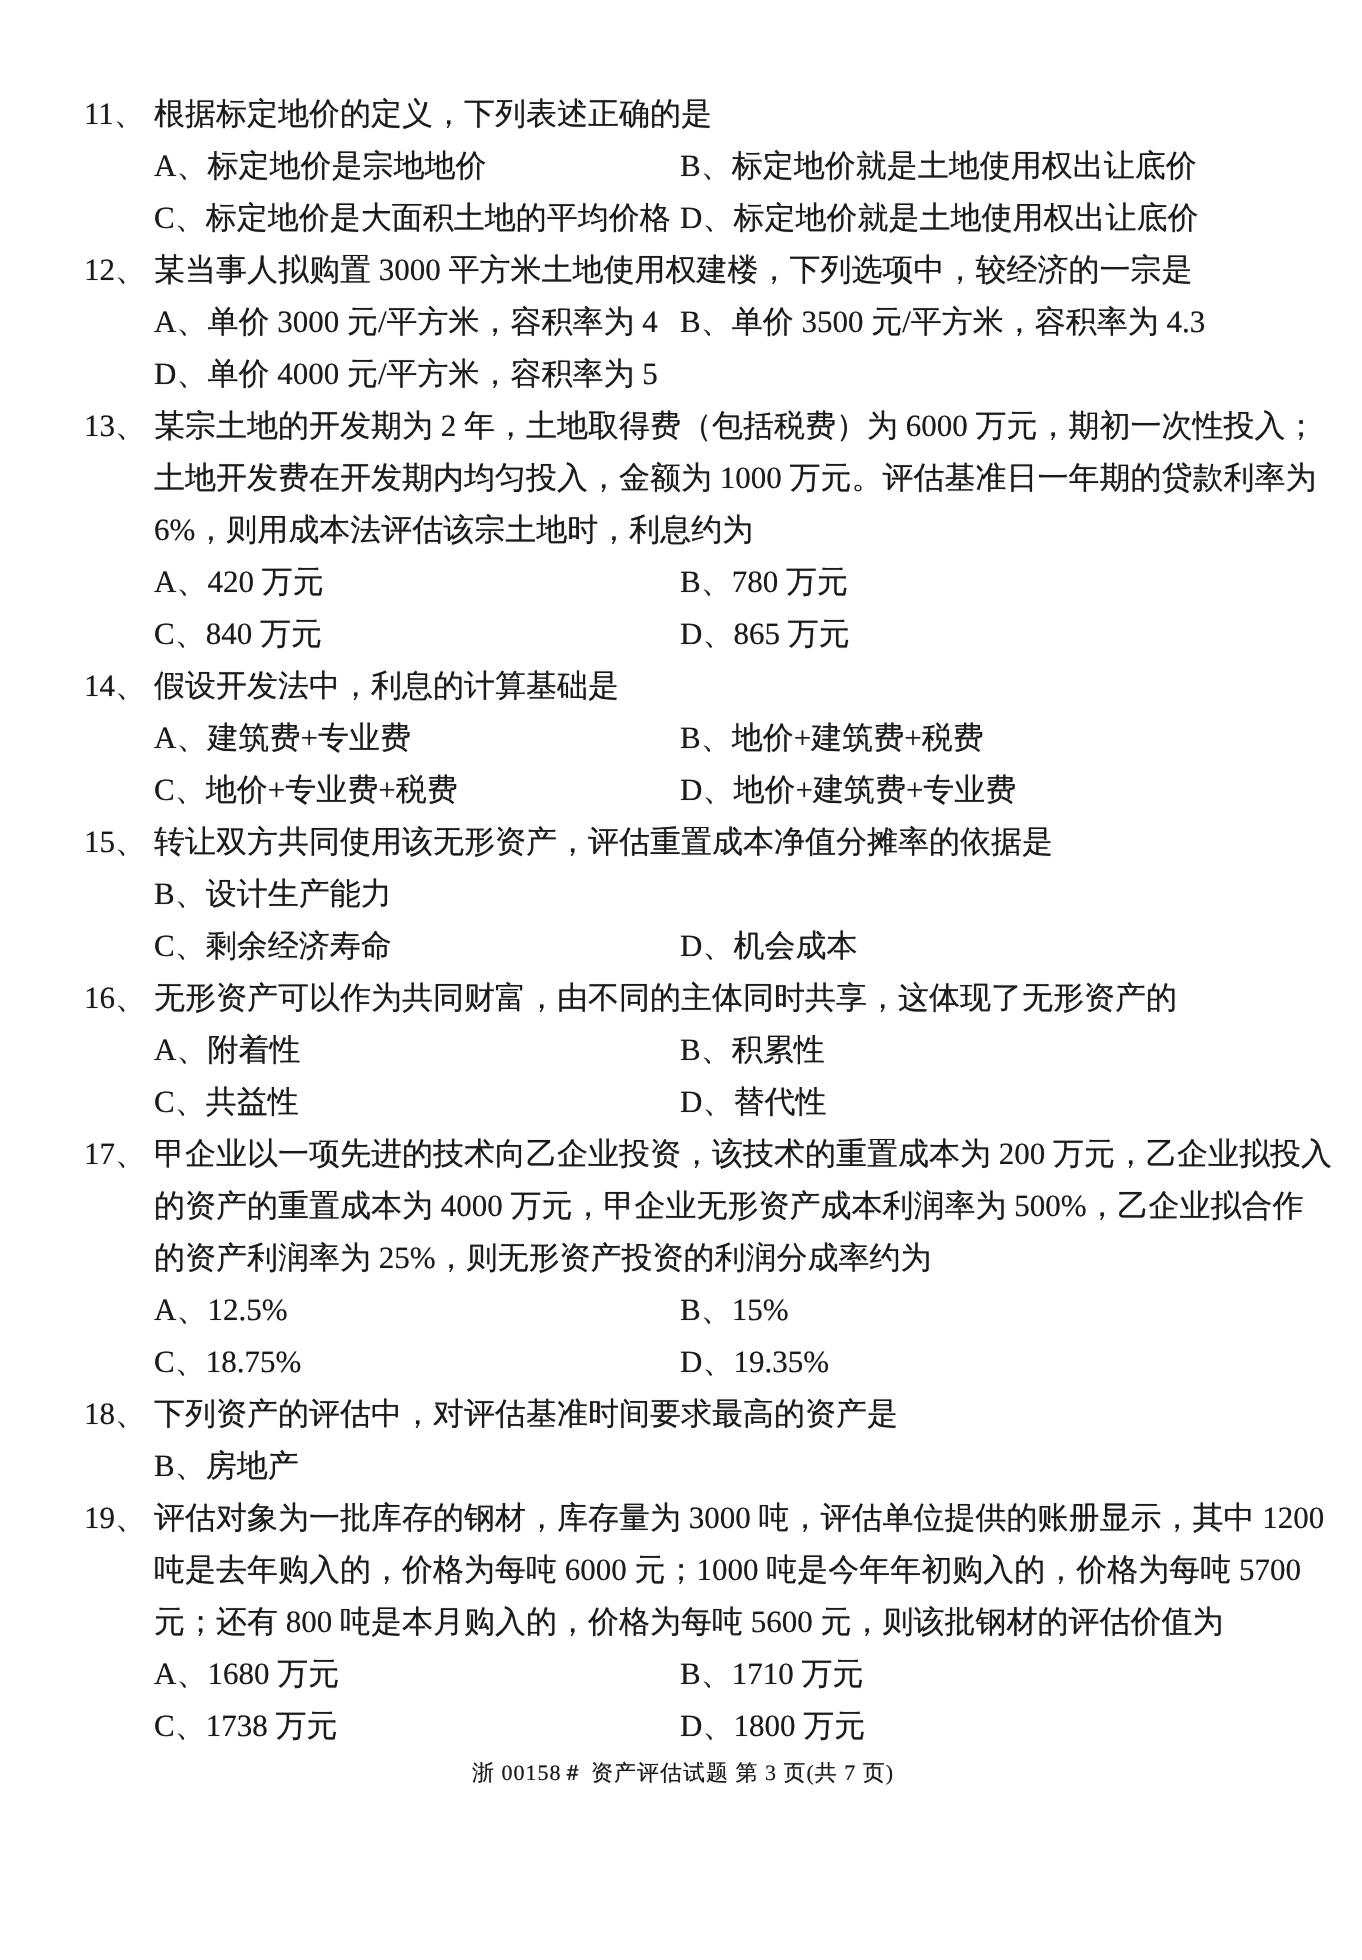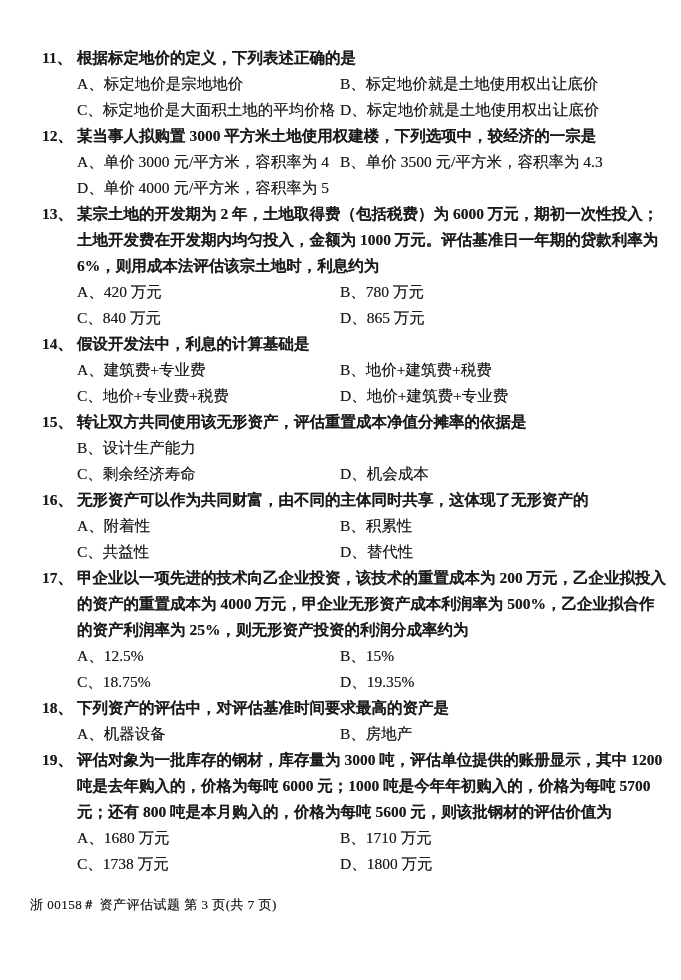--- a/index.html
+++ b/index.html
@@ -11,37 +11,36 @@
   }
   .page {
     box-sizing: border-box;
     width: 681px; height: 980px;
     padding: 45px 28px 0 42px;
     font-family: "Liberation Serif", "DejaVu Serif", serif;
     font-size: 15.5px;
     color: #1a1a1a;
     text-shadow: 0 0 0.4px rgba(0,0,0,0.55); 
   }
-  .line { line-height: 26px; white-space: nowrap; font-weight: bold; }
+  .line { line-height: 26px; white-space: nowrap; }
   .stem-line { display: flex; }
   .qnum { flex: 0 0 35px; }
   .qtext { flex: 1; }
   .cont { padding-left: 35px; }
   .optrow {
     padding-left: 35px;
     line-height: 26px;
     display: flex;
     white-space: nowrap;
   }
   .opt-left { flex: 0 0 263px; }
   .footer {
-    margin-top: 18px;
     margin-left: -12px;
-    text-align: left;
-    font-size: 13px;
+    text-align: center;
+    font-size: 11px;
     letter-spacing: 0.5px;
     line-height: 20px;
   }
 </style>
 </head>
 <body>
 
 <div class="page">
   <div>
   <div class="q">
@@ -150,21 +149,20 @@
           <span class="opt"><span>D、</span><span>19.35%</span></span>
         </div>
       </div>
 
   <div class="q">
     <div class="line stem-line">
       <span class="qnum">18、</span>
       <span class="qtext">下列资产的评估中，对评估基准时间要求最高的资产是</span>
     </div>
   <div class="optrow">
-          <span class="opt opt-left"><span>A、</span><span>机器设备</span></span>
           <span class="opt"><span>B、</span><span>房地产</span></span>
         </div>
       </div>
 
   <div class="q">
     <div class="line stem-line">
       <span class="qnum">19、</span>
       <span class="qtext">评估对象为一批库存的钢材，库存量为 3000 吨，评估单位提供的账册显示，其中 1200</span>
     </div>
   <div class="line cont">吨是去年购入的，价格为每吨 6000 元；1000 吨是今年年初购入的，价格为每吨 5700</div>

